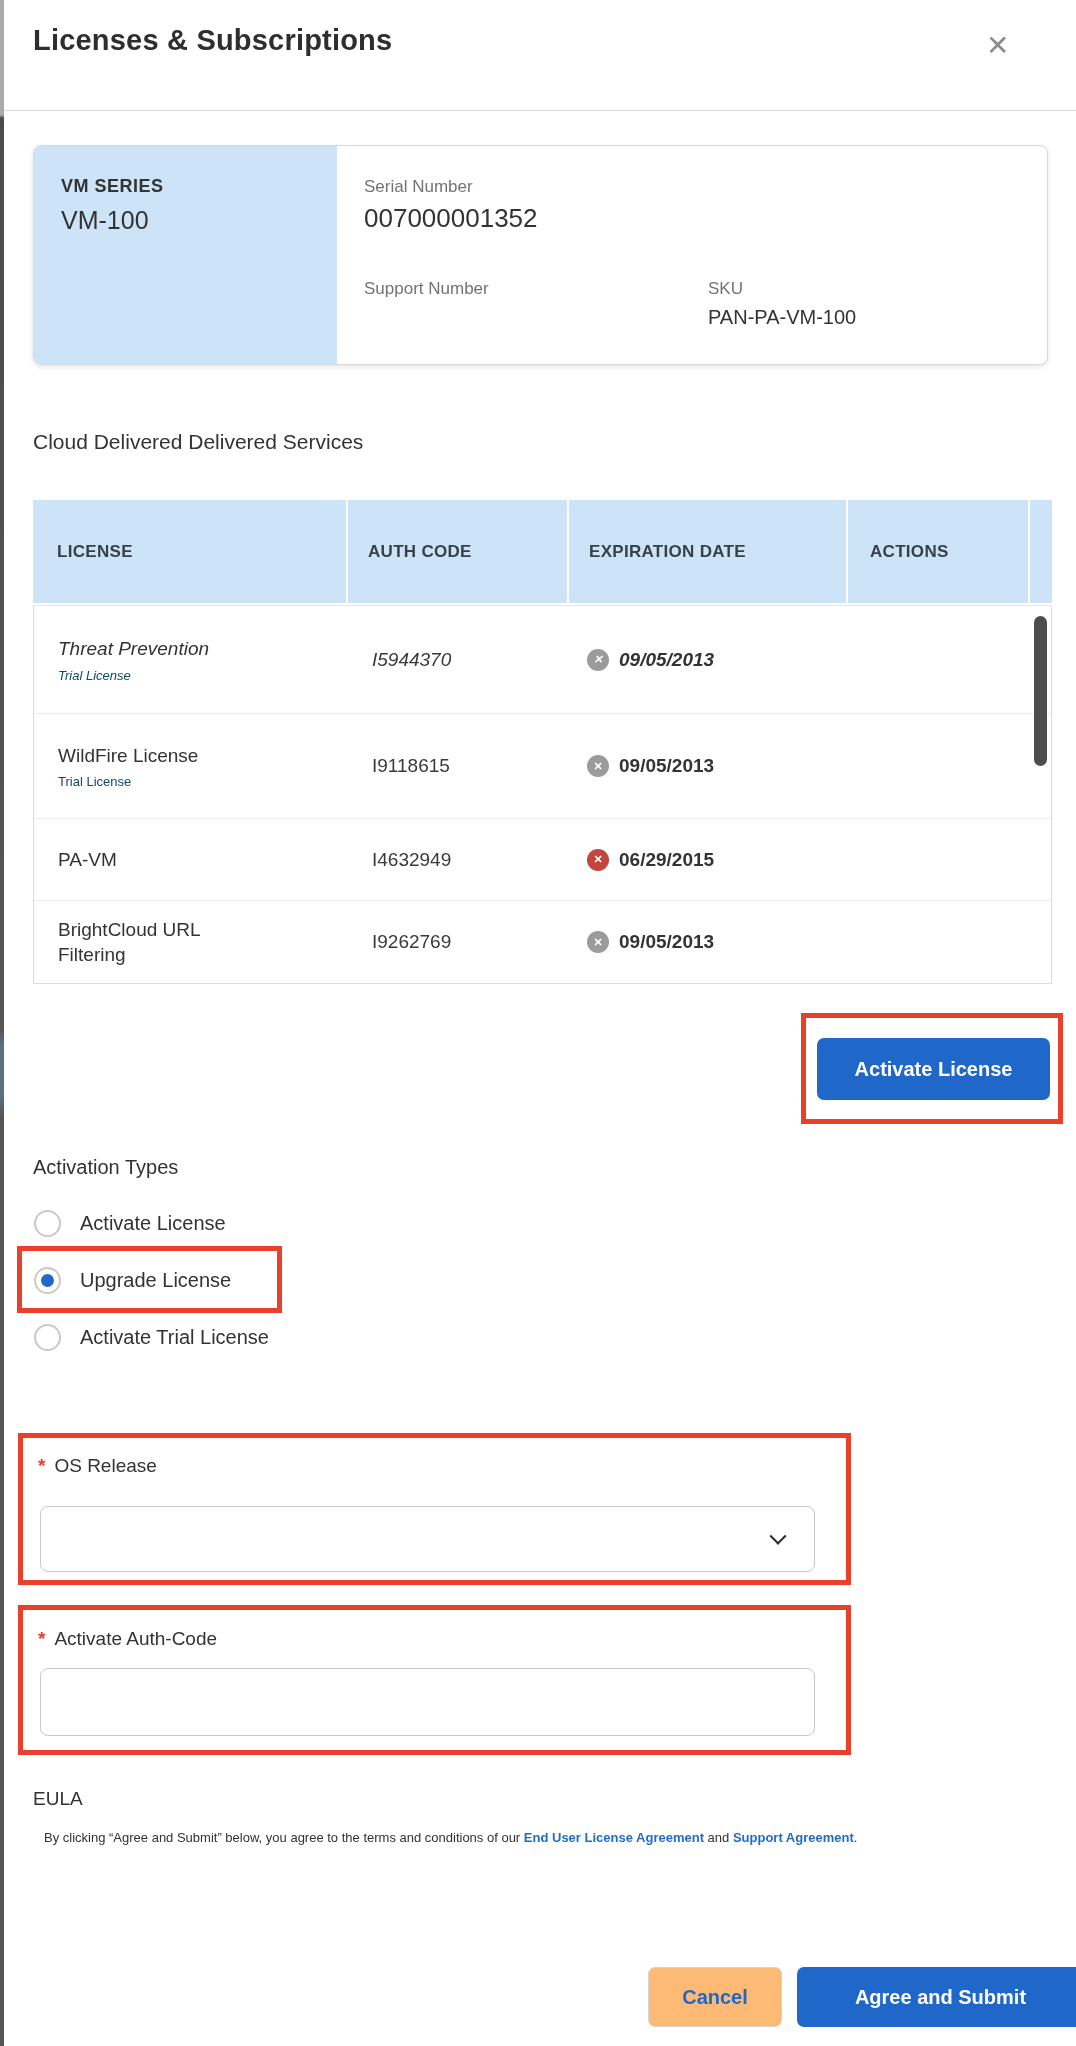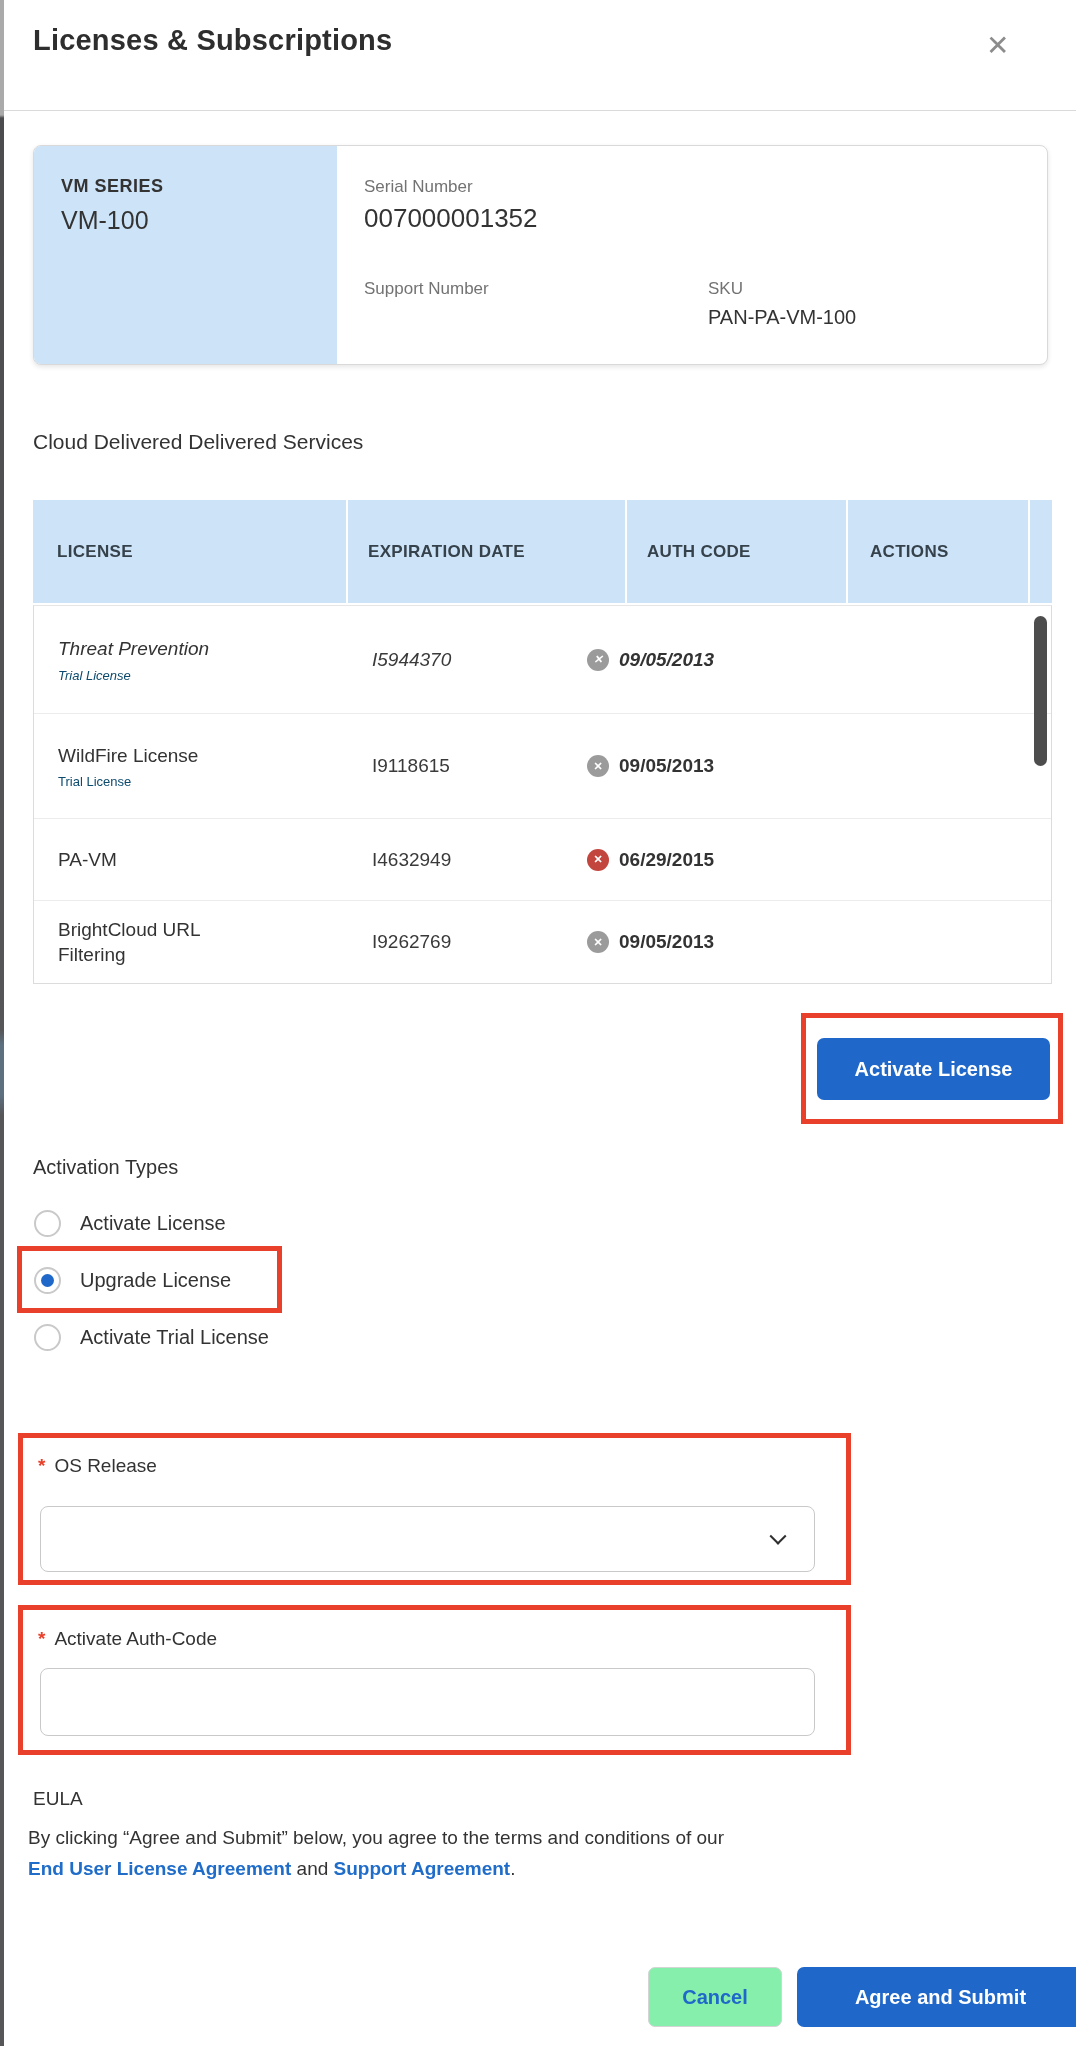--- a/index.html
+++ b/index.html
@@ -62,21 +62,21 @@
   .hl-box { border:5px solid #e8402a; background:transparent; pointer-events:none; }
   .hl-activate { left:801px; top:1013px; width:262px; height:111px; }
   .hl-radio    { left:17px;  top:1246px; width:265px; height:67px; }
   .hl-os       { left:18px;  top:1433px; width:833px; height:152px; }
   .hl-auth     { left:18px;  top:1605px; width:833px; height:150px; }
 
   
   .btn { display:flex; align-items:center; justify-content:center; border-radius:7px;
          font-size:20px; font-weight:700; cursor:pointer; }
   .btn-primary { background:#1f68c9; color:#fff; border:none; }
-  .btn-outline { background:#86efac; color:#1f68c9; border:1px solid #d4d4d4; }
+  .btn-outline { background:#fdba74; color:#1f68c9; border:1px solid #d4d4d4; }
   .activate-btn { left:817px; top:1038px; width:233px; height:62px; }
   .cancel-btn   { left:648px; top:1967px; width:134px; height:60px; }
   .submit-btn   { left:797px; top:1967px; width:287px; height:60px; }
 
   
   .activation-label { left:33px; top:1156px; font-size:20px; color:#333; }
   .radio-row { left:34px; display:flex; align-items:center; gap:19px; cursor:pointer; }
   .radio-row.r1 { top:1210px; } .radio-row.r2 { top:1267px; } .radio-row.r3 { top:1324px; }
   .radio-circle { width:27px; height:27px; border:2px solid #c9c9c9; border-radius:50%; background:#fff;
     display:flex; align-items:center; justify-content:center; flex:0 0 27px; }
@@ -91,21 +91,21 @@
   .select-box { left:40px; top:1506px; width:775px; height:66px; background:#fff;
     border:1px solid #c9c9c9; border-radius:8px; display:flex; align-items:center; justify-content:flex-end;
     padding-right:30px; cursor:pointer; }
   .chevron { width:12px; height:12px; border-right:2.5px solid #2f2f2f; border-bottom:2.5px solid #2f2f2f;
     transform:rotate(45deg) translate(-2px,-2px); }
   .text-input { left:40px; top:1668px; width:775px; height:68px; background:#fff;
     border:1px solid #c9c9c9; border-radius:8px; font-size:19px; padding:0 18px; color:#333; }
 
   
   .eula-label { left:33px; top:1788px; font-size:19px; color:#333; }
-  .eula-text  { left:28px; top:1822px; width:872px; font-size:19px; line-height:31px; color:#333; }
+  .eula-text  { left:44px; top:1822px; width:872px; font-size:13px; line-height:31px; color:#333; }
   .eula-link  { color:#1f6cc9; font-weight:700; white-space:nowrap; cursor:pointer; text-decoration:none; }
 </style>
 </head>
 <body>
 
 <div class="screen">
 
   <div class="abs edge-strip"></div>
 
   <div class="abs dlg-title">Licenses &amp; Subscriptions</div>
@@ -122,22 +122,22 @@
     <div class="card-lbl support-label">Support Number</div>
     <div class="card-lbl sku-label">SKU</div>
     <div class="sku-value">PAN-PA-VM-100</div>
   </div>
 
   <div class="abs section-title">Cloud Delivered Delivered Services</div>
 
   <div class="abs lic-table">
     <div class="thead">
       <div class="th c1">LICENSE</div>
+      <div class="th c2">AUTH CODE</div>
       <div class="th c3">EXPIRATION DATE</div>
-      <div class="th c2">AUTH CODE</div>
       <div class="th c4">ACTIONS</div>
       <div class="th c5"></div>
     </div>
     <div class="tbody">
 
       <div class="tr">
         <div class="td-license">
           <div class="license-name">Threat Prevention</div>
           <div class="license-sub">Trial License</div>
         </div>

